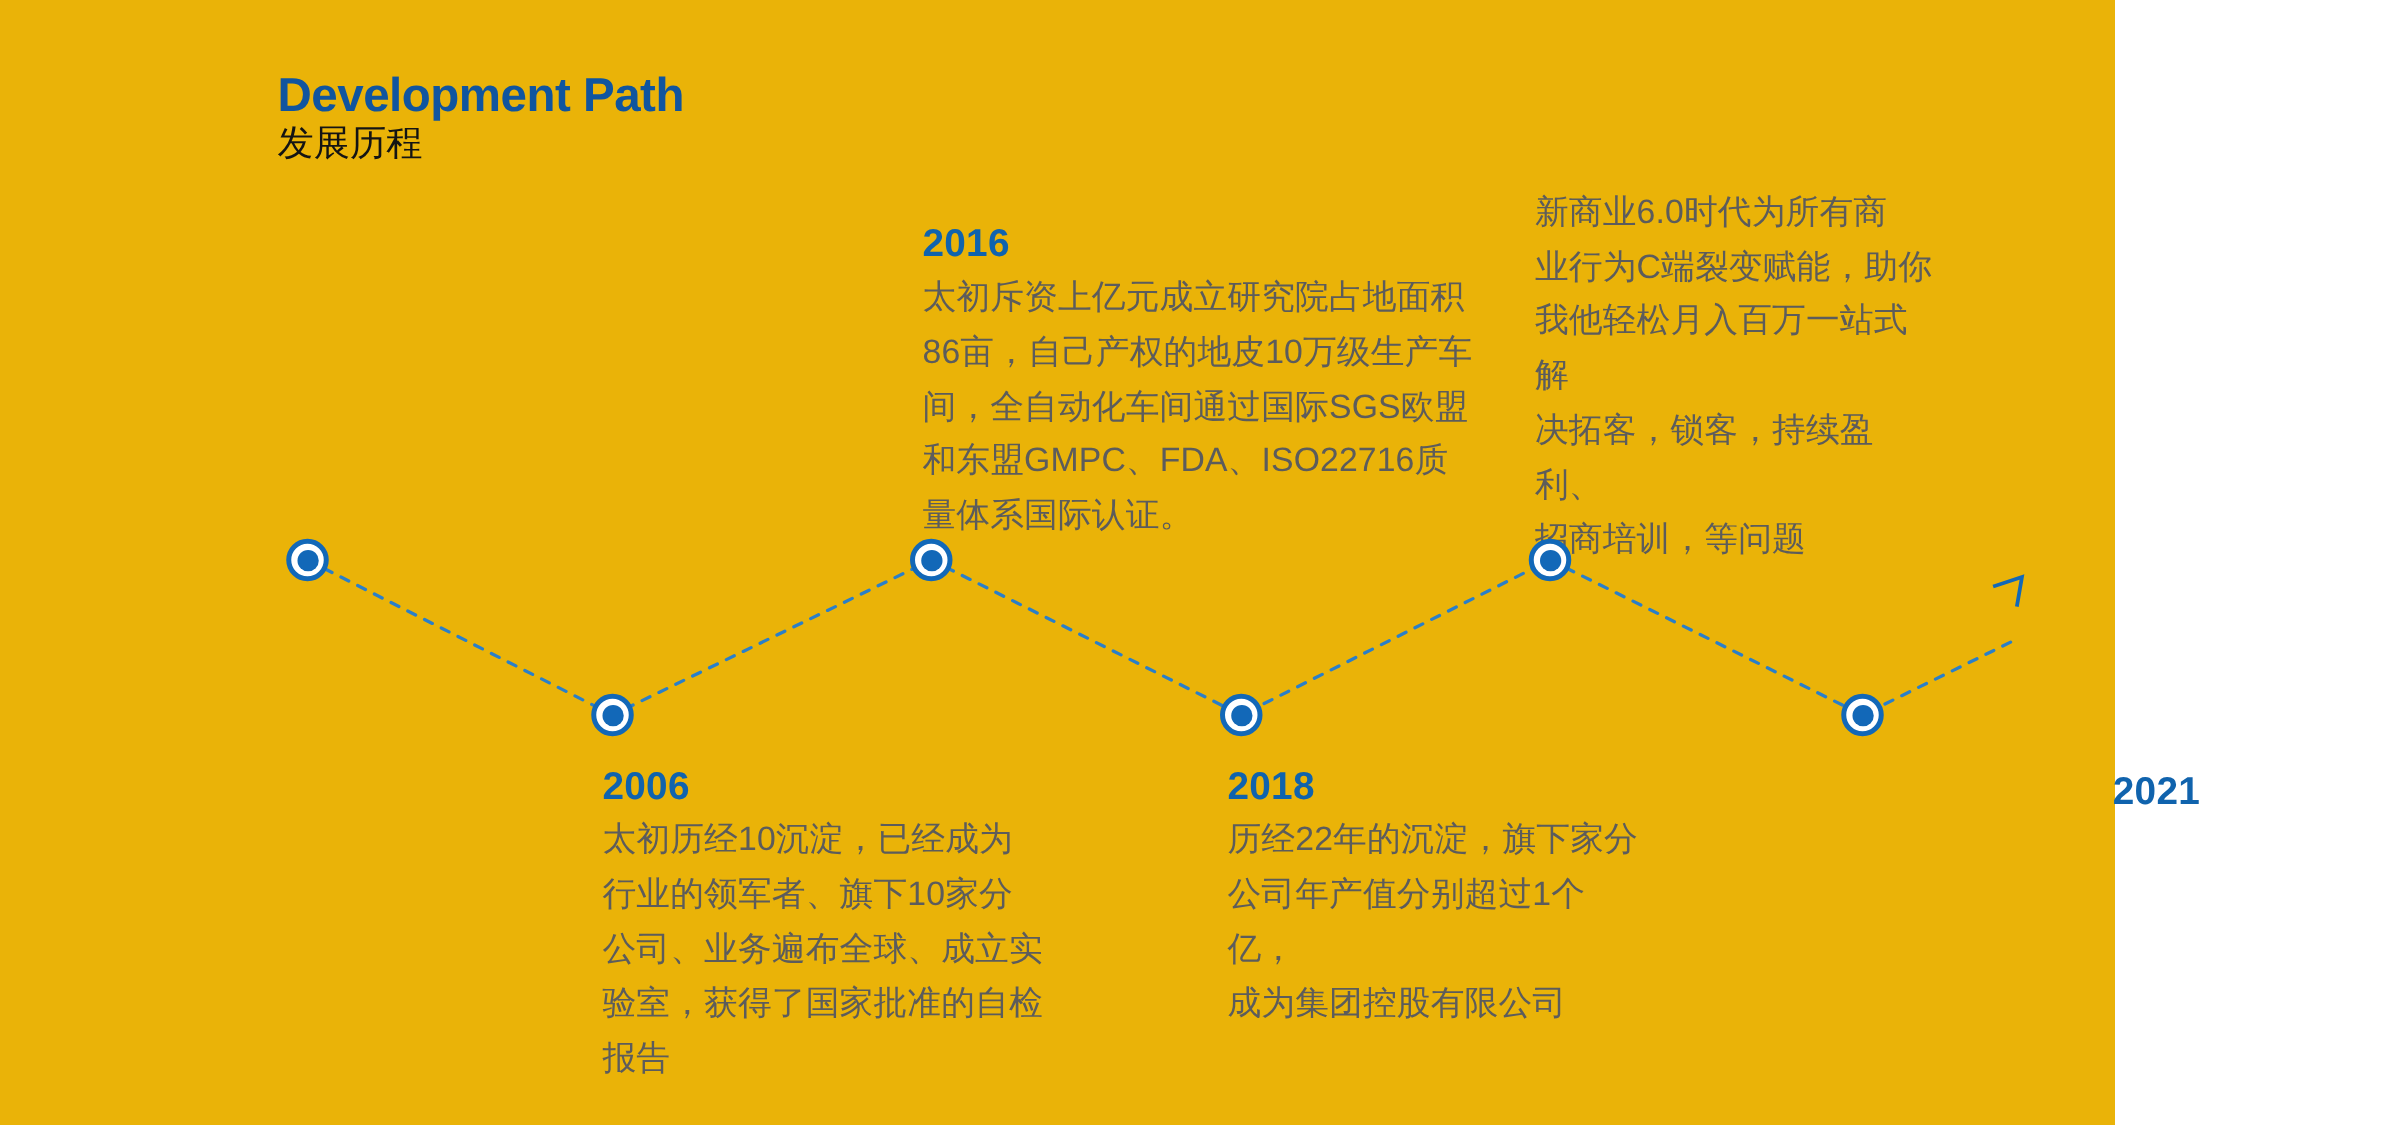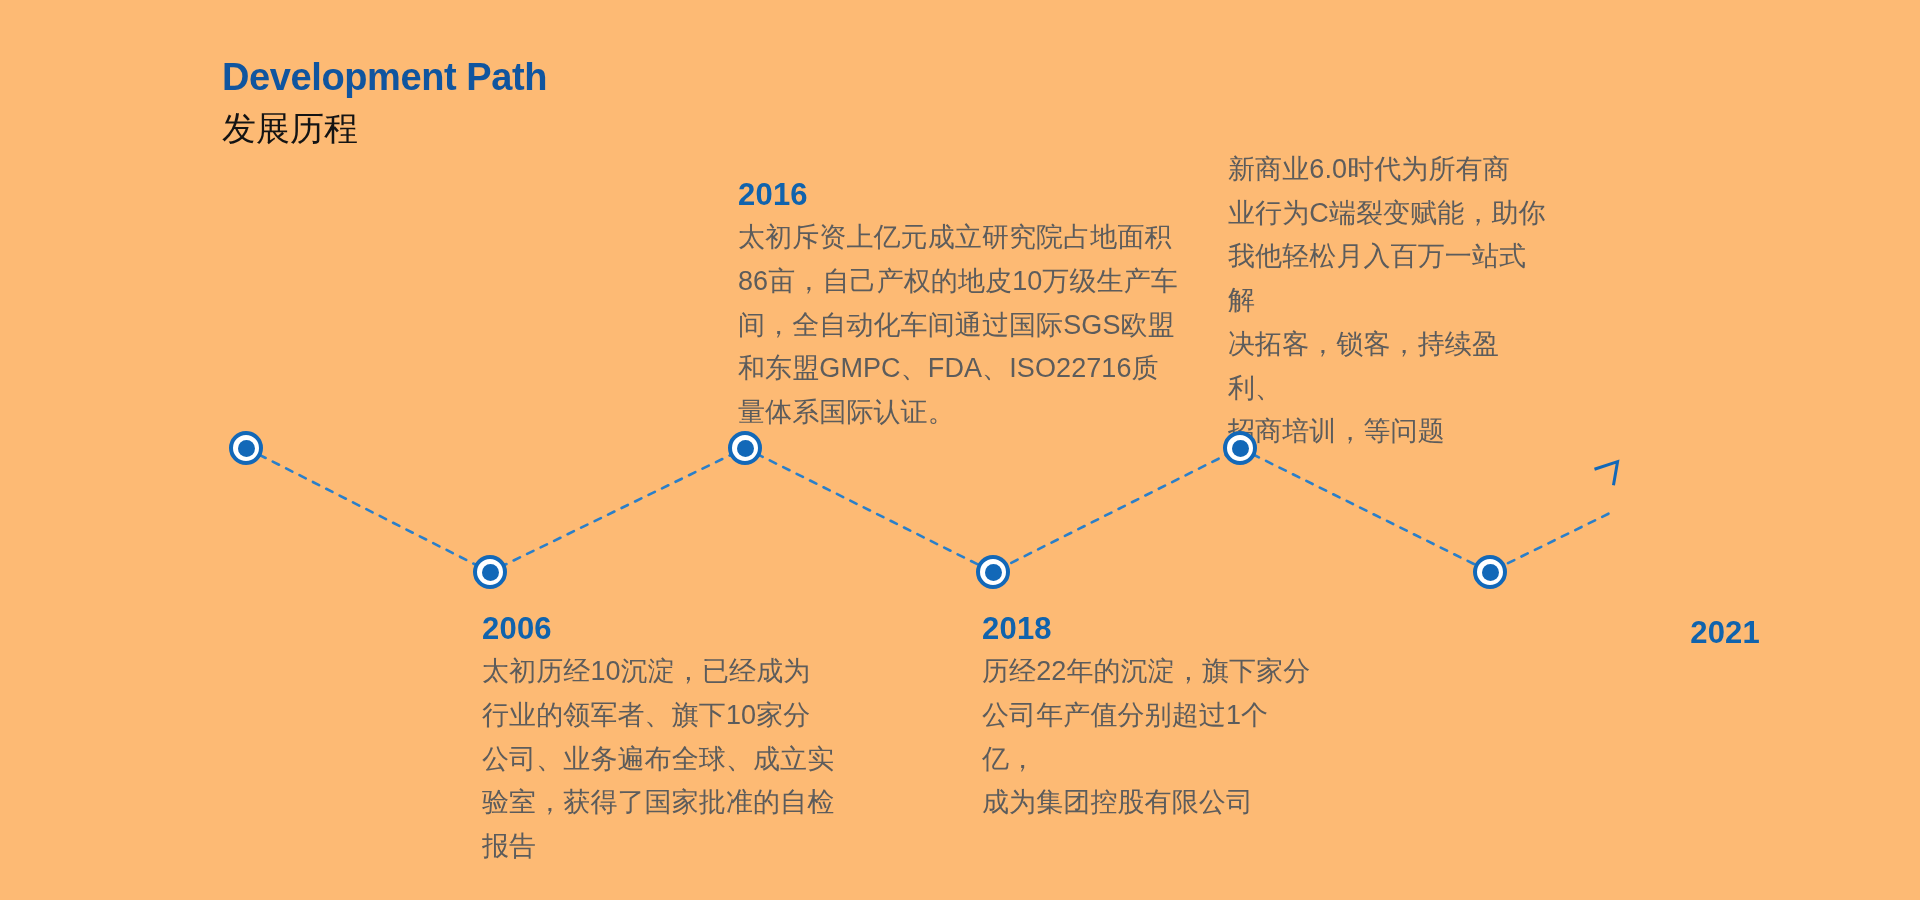--- a/index.html
+++ b/index.html
@@ -8,42 +8,42 @@
   }
   body {
     width: 1920px;
     height: 900px;
     background: #ffffff;
     font-family: "Liberation Sans", "DejaVu Sans", sans-serif;
     overflow: hidden;
   }
   .canvas {
     position: relative;
-    width: 1920px;
+    width: 1692px;
     height: 900px;
-    background: #fdba74;
+    background: #eab308;
   }
 
   
   .header {
     position: absolute;
     left: 222px;
     top: 58px;
   }
   .header-title {
     font-size: 38px;
     font-weight: bold;
     color: #10559f;
     letter-spacing: -0.4px;
     line-height: 1.05;
     white-space: nowrap;
   }
   .header-subtitle {
-    margin-top: 12px;
-    font-size: 34px;
+    margin-top: 2px;
+    font-size: 29px;
     font-weight: normal;
     color: #141414;
     line-height: 1.1;
     white-space: nowrap;
   }
 
   
   .timeline-svg {
     position: absolute;
     left: 0;

